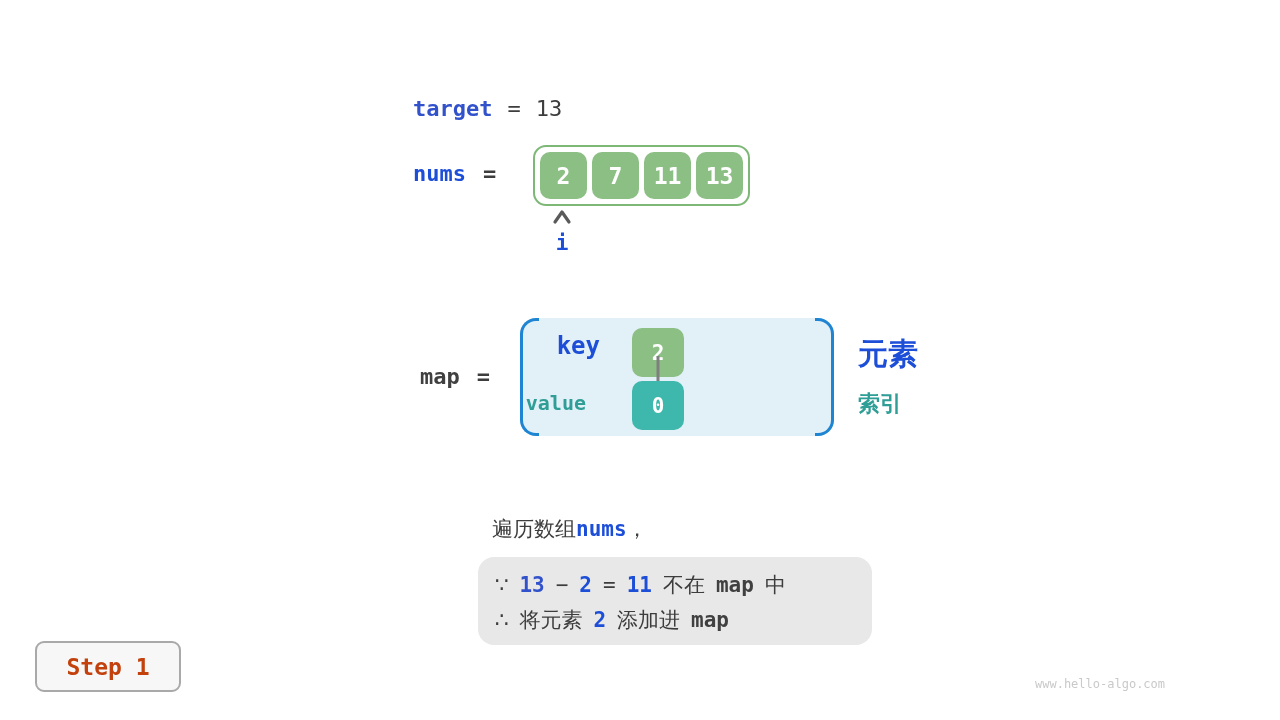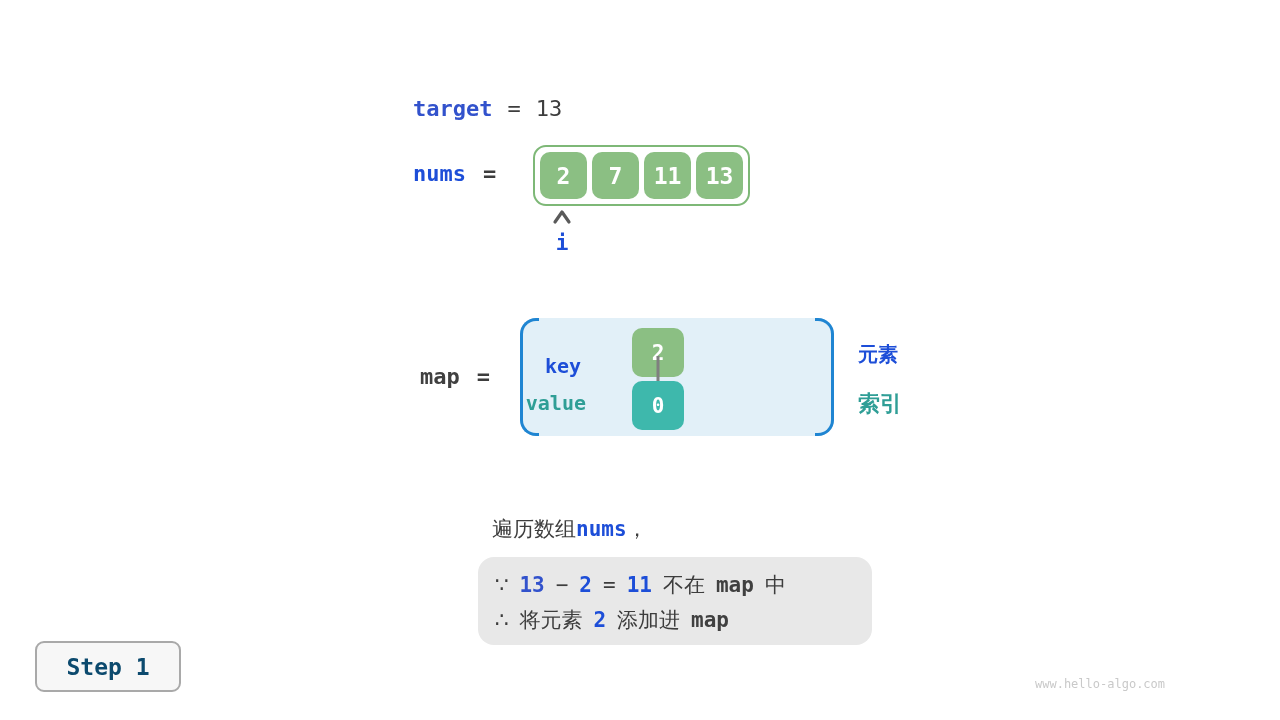--- a/index.html
+++ b/index.html
@@ -73,41 +73,42 @@
     border-radius: 16px;
   }
   .bracket {
     top: 318px; width: 19px; height: 118px;
     border: 3px solid #1f85d2;
   }
   #bracket-left  { left: 520px; border-right: none; border-radius: 16px 0 0 16px; }
   #bracket-right { left: 815px; border-left: none;  border-radius: 0 16px 16px 0; }
 
   #key-label {
-    left: 545px; top: 354px; width: 55px;
-    font-size: 20px; line-height: 24px;
+    left: 545px; top: 334px; width: 55px;
+    text-align: right;
+    font-size: 24px; line-height: 24px;
   }
   #value-label {
     left: 512px; top: 391px; width: 74px;
     text-align: right;
     font-size: 20px; line-height: 24px;
   }
   .kv-box {
     width: 52px; height: 49px;
     border-radius: 10px;
     color: #ffffff;
     font-family: "DejaVu Sans Mono", "Liberation Mono", monospace;
     font-weight: bold; font-size: 21px;
     display: flex; align-items: center; justify-content: center;
   }
   #key-box   { left: 632px; top: 328px; background: #8bbf83; }
   #value-box { left: 632px; top: 381px; background: #3eb8ac; }
   #kv-arrow  { left: 650px; top: 355px; width: 16px; height: 46px; }
 
-  #label-element { left: 858px; top: 341px; font-size: 20px; line-height: 26px; }
+  #label-element { left: 858px; top: 341px; font-size: 30px; line-height: 26px; }
   #label-index   { left: 858px; top: 391px; font-size: 22px; line-height: 26px; }
 
   
   #caption {
     left: 492px; top: 515px;
     display: flex; align-items: center; 
     font-size: 21px; line-height: 28px;
   }
 
   
@@ -125,21 +126,21 @@
   .reason-line + .reason-line { margin-top: 4px; }
 
   
   #step-badge {
     left: 35px; top: 641px;
     width: 146px; height: 51px;
     background: #f7f7f7;
     border: 2px solid #a9a9a9;
     border-radius: 9px;
     display: flex; align-items: center; justify-content: center;
-    color: #0c4a6e;
+    color: #c2410c;
     font-size: 23px;
   }
 
   
   #watermark {
     left: 1035px; top: 677px;
     font-size: 12px;
     color: #c9c9c9;
   }
 </style>

